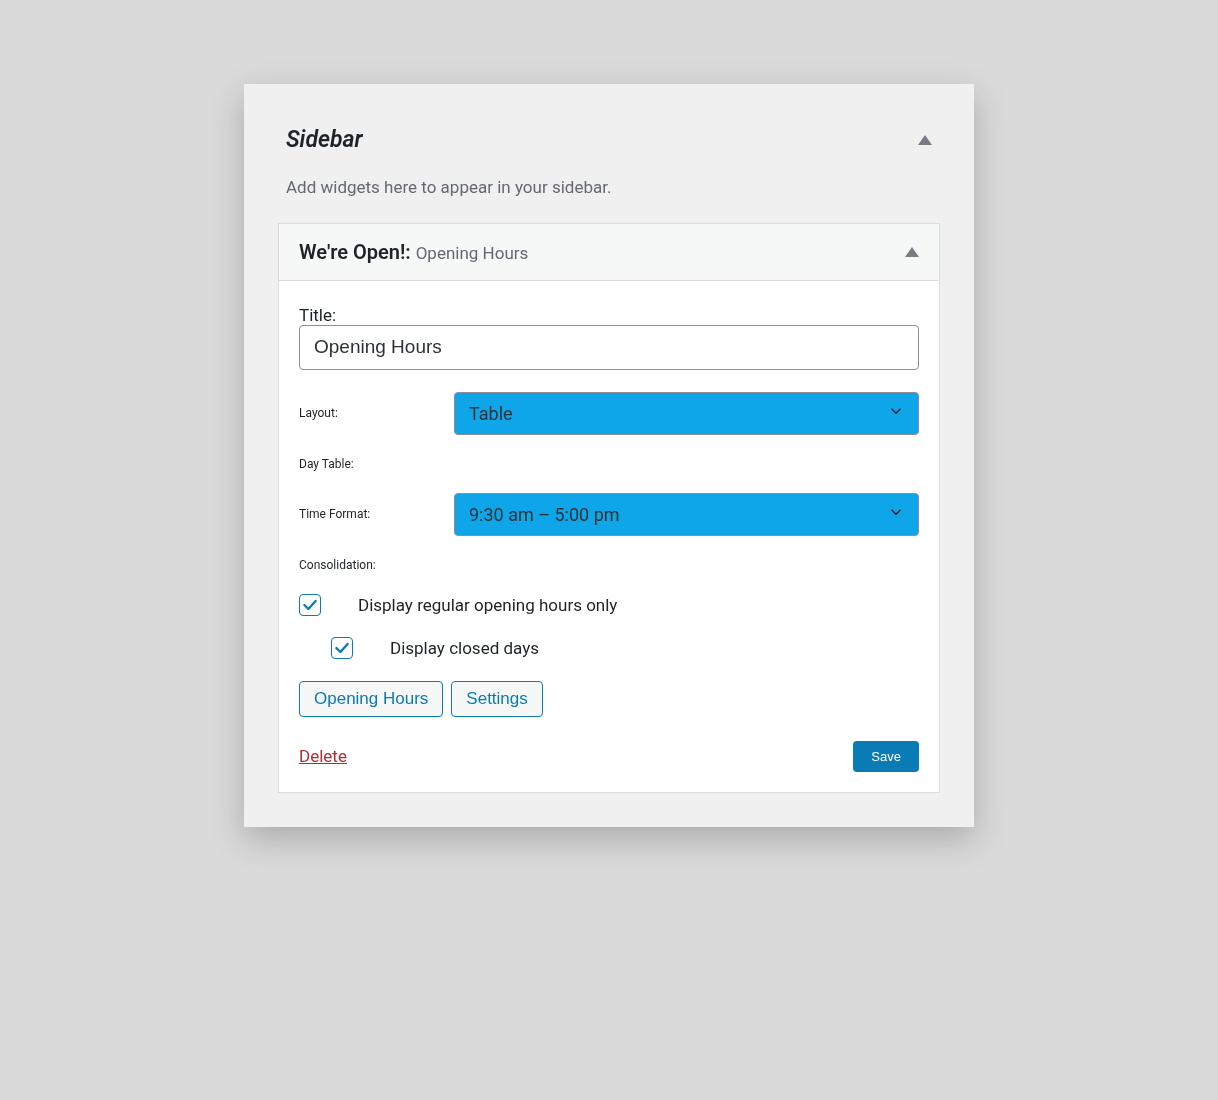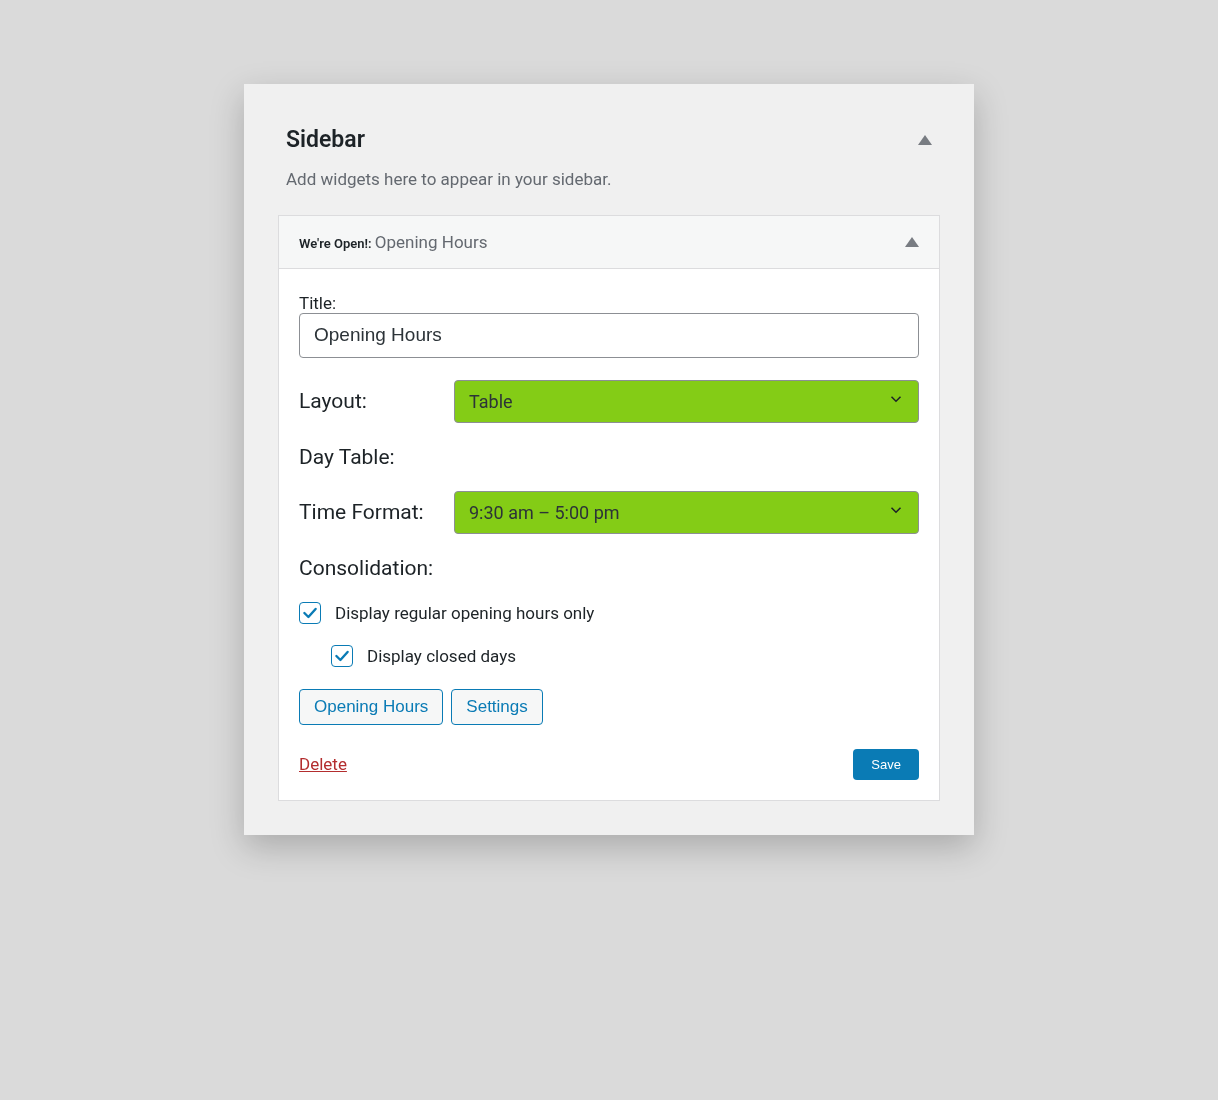--- a/index.html
+++ b/index.html
@@ -23,30 +23,31 @@
       padding: 42px 34px 34px 34px;
       box-shadow: 0 12px 32px rgba(0,0,0,0.22);
     }
     .sidebar-header {
       padding: 0 8px 18px 8px;
     }
     .sidebar-title-row {
       display: flex;
       align-items: center;
       justify-content: space-between;
+      font-style: italic;
     }
     .sidebar-title {
       font-size: 23px;
       font-weight: 600;
       color: #1d2327;
     }
     .sidebar-desc {
       font-size: 17px;
       color: #646970;
-      margin-top: 16px;
+      margin-top: 24px;
     }
     .triangle-up {
       width: 0;
       height: 0;
       border-left: 7px solid transparent;
       border-right: 7px solid transparent;
       border-bottom: 10px solid #787c82;
       cursor: pointer;
     }
     .widget-box {
@@ -57,21 +58,21 @@
     .widget-header {
       display: flex;
       align-items: center;
       justify-content: space-between;
       padding: 16px 20px 16px 20px;
       border-bottom: 1px solid #dcdcde;
       background: #f6f7f7;
       cursor: pointer;
     }
     .widget-name {
-      font-size: 13px;
+      font-size: 20px;
       font-weight: 600;
       color: #1d2327;
     }
     .widget-subtitle {
       font-size: 17px;
       font-weight: 400;
       color: #646970;
     }
     .widget-body {
       padding: 24px 20px 20px 20px;
@@ -91,36 +92,36 @@
       background: #fff;
       line-height: 1.4;
     }
     .form-row {
       display: flex;
       align-items: center;
       margin-top: 22px;
     }
     .form-row-label {
       width: 155px;
-      font-size: 21px;
+      font-size: 12px;
       color: #1d2327;
       flex-shrink: 0;
     }
     .select-wrapper {
       position: relative;
       flex: 1;
     }
     .select-input {
       width: 100%;
       padding: 8px 40px 8px 14px;
       font-size: 18px;
       color: #2c3338;
       border: 1px solid #8c8f94;
       border-radius: 4px;
-      background: #84cc16;
+      background: #0ea5e9;
       appearance: none;
       -webkit-appearance: none;
       cursor: pointer;
       line-height: 1.4;
     }
     .select-chevron {
       position: absolute;
       right: 14px;
       top: 50%;
       transform: translateY(-50%);
@@ -131,20 +132,21 @@
       height: 18px;
       stroke: #1d2327;
       stroke-width: 2;
       fill: none;
     }
     .checkbox-row {
       display: flex;
       align-items: center;
       margin-top: 22px;
       cursor: pointer;
+      gap: 23px;
     }
     .checkbox-row + .checkbox-row {
       margin-top: 21px;
       padding-left: 32px;
     }
     .checkbox {
       width: 22px;
       height: 22px;
       border: 1.5px solid #0a7bb5;
       border-radius: 4px;

